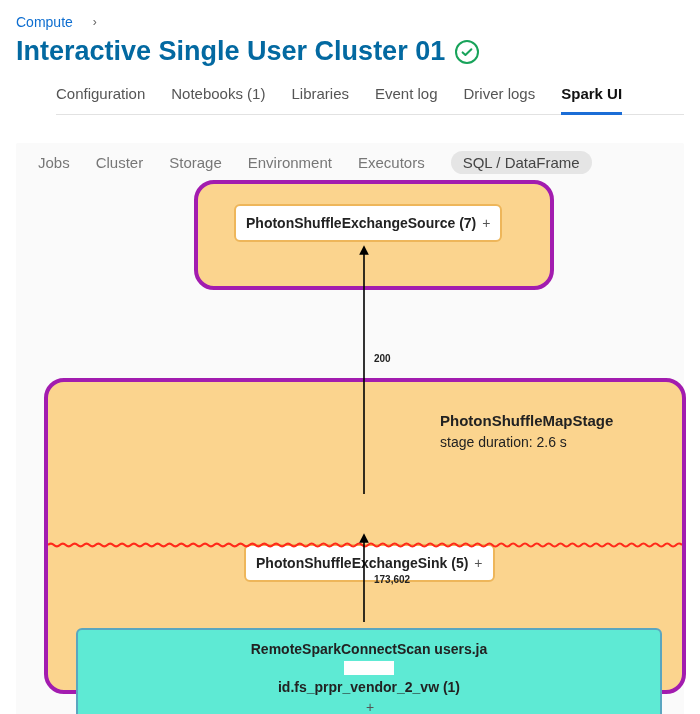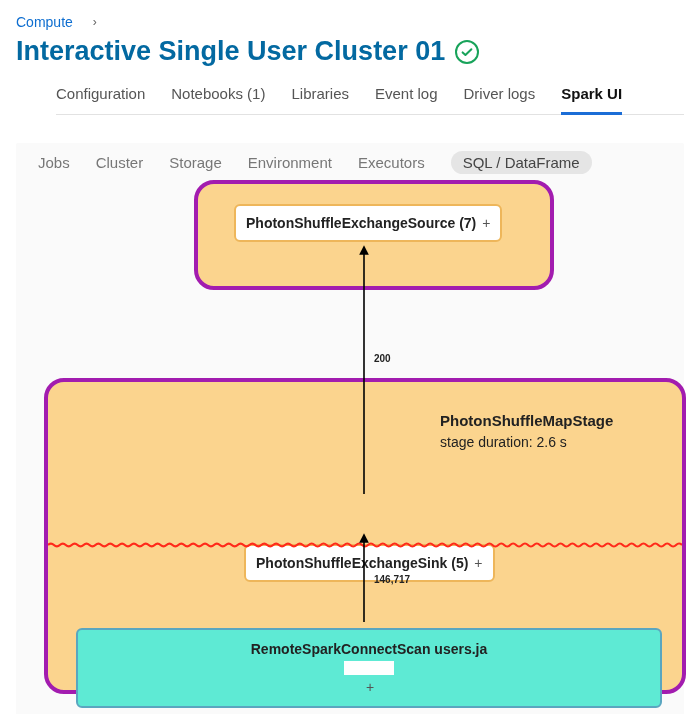--- a/index.html
+++ b/index.html
@@ -237,26 +237,27 @@
           <span class="op-plus">+</span>
         </div>
 
         <svg class="squiggle" style="top:160px;" preserveAspectRatio="none" viewBox="0 0 642 6">
           <path d="M0 3 Q 3 0 6 3 T 12 3 T 18 3 T 24 3 T 30 3 T 36 3 T 42 3 T 48 3 T 54 3 T 60 3 T 66 3 T 72 3 T 78 3 T 84 3 T 90 3 T 96 3 T 102 3 T 108 3 T 114 3 T 120 3 T 126 3 T 132 3 T 138 3 T 144 3 T 150 3 T 156 3 T 162 3 T 168 3 T 174 3 T 180 3 T 186 3 T 192 3 T 198 3 T 204 3 T 210 3 T 216 3 T 222 3 T 228 3 T 234 3 T 240 3 T 246 3 T 252 3 T 258 3 T 264 3 T 270 3 T 276 3 T 282 3 T 288 3 T 294 3 T 300 3 T 306 3 T 312 3 T 318 3 T 324 3 T 330 3 T 336 3 T 342 3 T 348 3 T 354 3 T 360 3 T 366 3 T 372 3 T 378 3 T 384 3 T 390 3 T 396 3 T 402 3 T 408 3 T 414 3 T 420 3 T 426 3 T 432 3 T 438 3 T 444 3 T 450 3 T 456 3 T 462 3 T 468 3 T 474 3 T 480 3 T 486 3 T 492 3 T 498 3 T 504 3 T 510 3 T 516 3 T 522 3 T 528 3 T 534 3 T 540 3 T 546 3 T 552 3 T 558 3 T 564 3 T 570 3 T 576 3 T 582 3 T 588 3 T 594 3 T 600 3 T 606 3 T 612 3 T 618 3 T 624 3 T 630 3 T 636 3 T 642 3" stroke="#ff2a1a" stroke-width="2.2" fill="none"></path>
         </svg>
 
         <div class="op-box op-scan">
           <span>RemoteSparkConnectScan users.ja</span>
           <span class="blur"></span>
+          <span>id.fs_prpr_vendor_2_vw (1)</span>
           <span class="op-plus">+</span>
         </div>
       </div>
 
       <div class="edge-label" style="left:358px; top:165px;">200</div>
-      <div class="edge-label" style="left:358px; top:386px;">146,717</div>
+      <div class="edge-label" style="left:358px; top:386px;">173,602</div>
 
       <svg class="overlay">
         <defs>
           <marker id="arrow" markerWidth="8" markerHeight="8" refX="4" refY="4" orient="auto">
             <path d="M1 1 L7 4 L1 7 Z" fill="#000"></path>
           </marker>
         </defs>
 
         <line x1="348" y1="306" x2="348" y2="62" stroke="#000" stroke-width="1.6" marker-end="url(#arrow)"></line>
 

